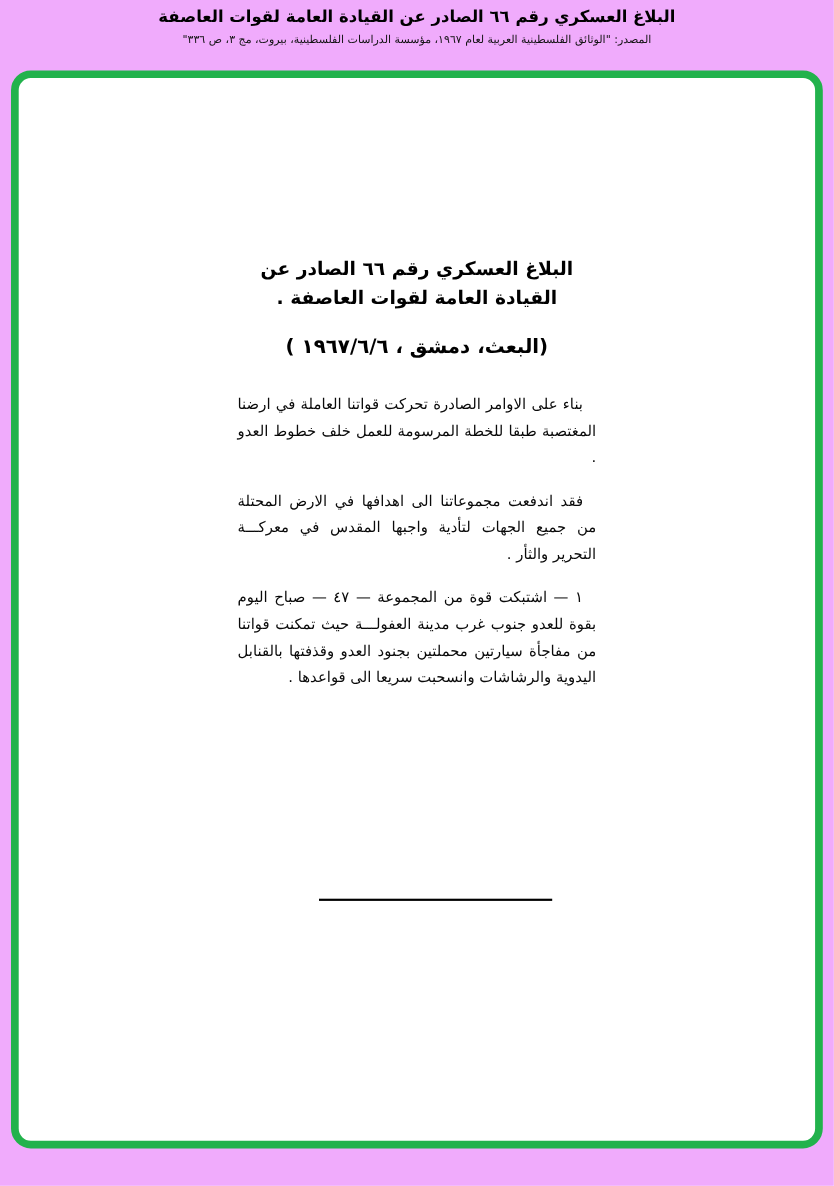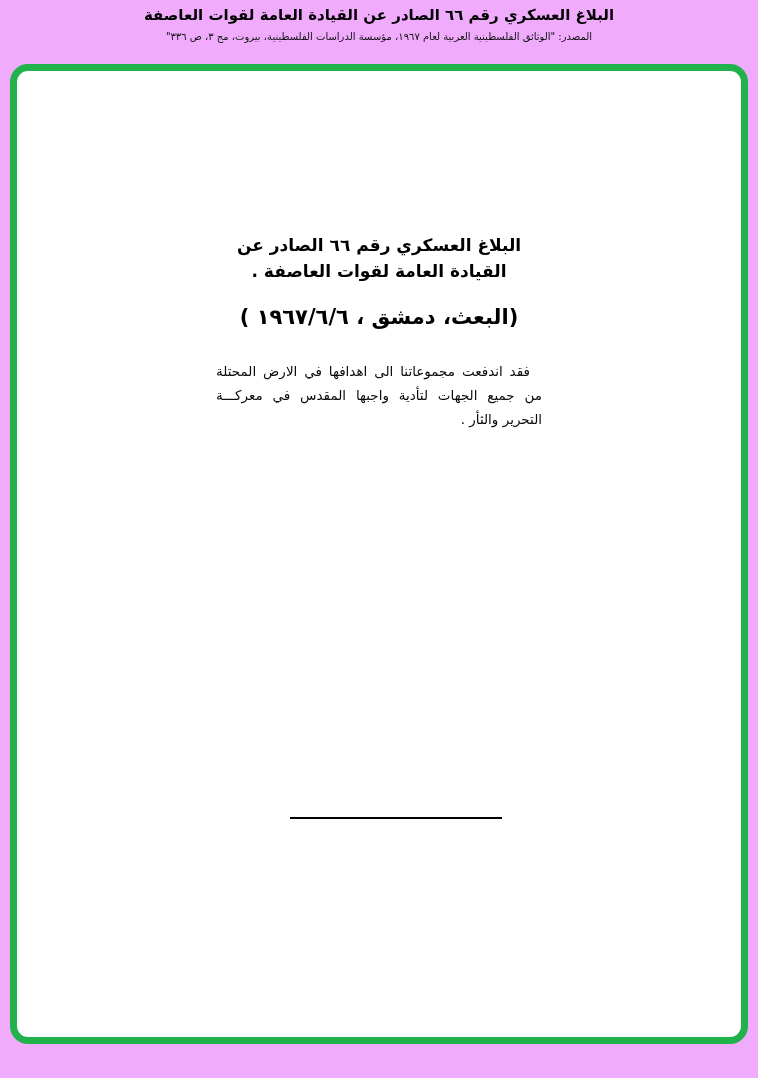--- a/index.html
+++ b/index.html
@@ -58,21 +58,21 @@
   }
   .doc-title {
     font-size: 17px;
     font-weight: bold;
     text-align: center;
     line-height: 1.55;
     margin: 0 auto 20px auto;
     width: 300px;
   }
   .doc-dateline {
-    font-size: 21px;
+    font-size: 18px;
     font-weight: bold;
     text-align: center;
     margin-bottom: 30px;
   }
   .doc-paragraph {
     font-size: 13.5px;
     line-height: 1.8;
     text-align: justify;
     text-indent: 12px;
     margin-bottom: 15px;
@@ -95,18 +95,20 @@
   <div class="header">
     <div class="header-title">البلاغ العسكري رقم ٦٦ الصادر عن القيادة العامة لقوات العاصفة</div>
     <div class="header-source">المصدر: "الوثائق الفلسطينية العربية لعام ١٩٦٧، مؤسسة الدراسات الفلسطينية، بيروت، مج ٣، ص ٣٣٦"</div>
   </div>
 
   <div class="frame"></div>
 
   <div class="doc-content">
     <div class="doc-title">البلاغ العسكري رقم ٦٦ الصادر عن القيادة العامة لقوات العاصفة .</div>
     <div class="doc-dateline">(البعث، دمشق ، ١٩٦٧/٦/٦ )</div>
+    <p class="doc-paragraph">بناء على الاوامر الصادرة تحركت قواتنا العاملة في ارضنا المغتصبة طبقا للخطة المرسومة للعمل خلف خطوط العدو .</p>
     <p class="doc-paragraph">فقد اندفعت مجموعاتنا الى اهدافها في الارض المحتلة من جميع الجهات لتأدية واجبها المقدس في معركـــة التحرير والثأر .</p>
+    <p class="doc-paragraph">١ — اشتبكت قوة من المجموعة — ٤٧ — صباح اليوم بقوة للعدو جنوب غرب مدينة العفولـــة حيث تمكنت قواتنا من مفاجأة سيارتين محملتين بجنود العدو وقذفتها بالقنابل اليدوية والرشاشات وانسحبت سريعا الى قواعدها .</p>
   </div>
 
   <div class="separator-line"></div>
 
 </div>
 
 </body></html>

